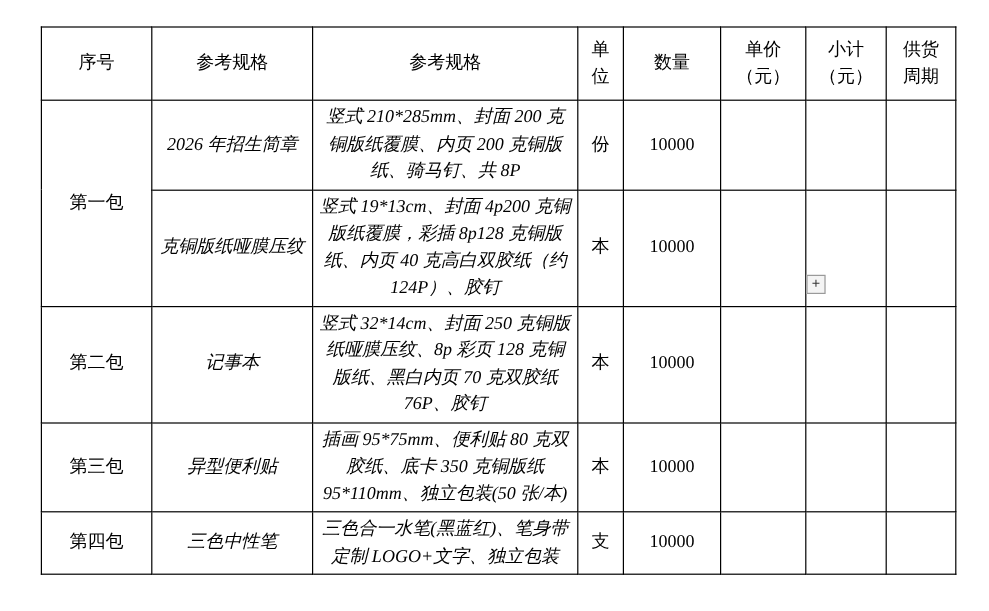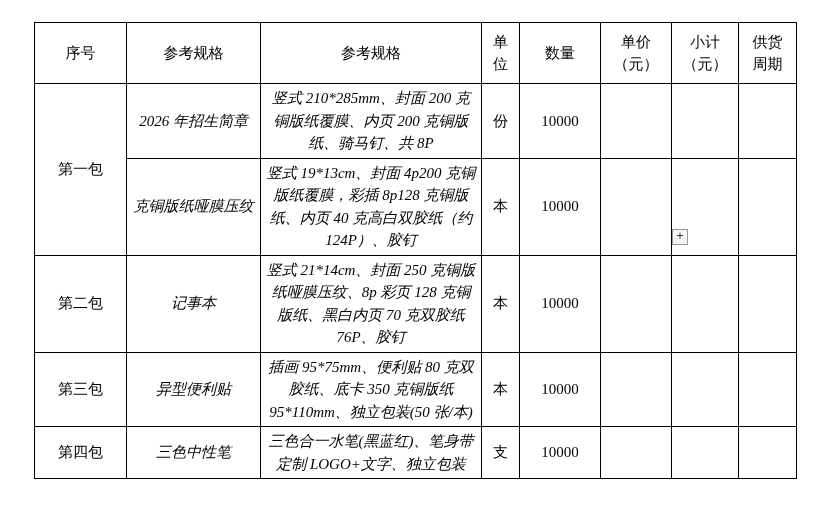--- a/index.html
+++ b/index.html
@@ -146,21 +146,21 @@
         <td>本</td>
         <td>10000</td>
         <td></td>
         <td></td>
         <td></td>
       </tr>
 
       <tr>
         <td class="pkg">第二包</td>
         <td class="name">记事本</td>
-        <td class="spec">竖式 21*14cm、封面 250 克铜版纸哑膜压纹、8p 彩页 128 克铜版纸、黑白内页 70 克双胶纸 76P、胶钉</td>
+        <td class="spec">竖式 32*14cm、封面 250 克铜版纸哑膜压纹、8p 彩页 128 克铜版纸、黑白内页 70 克双胶纸 76P、胶钉</td>
         <td>本</td>
         <td>10000</td>
         <td></td>
         <td></td>
         <td></td>
       </tr>
 
       <tr>
         <td class="pkg">第三包</td>
         <td class="name">异型便利贴</td>

